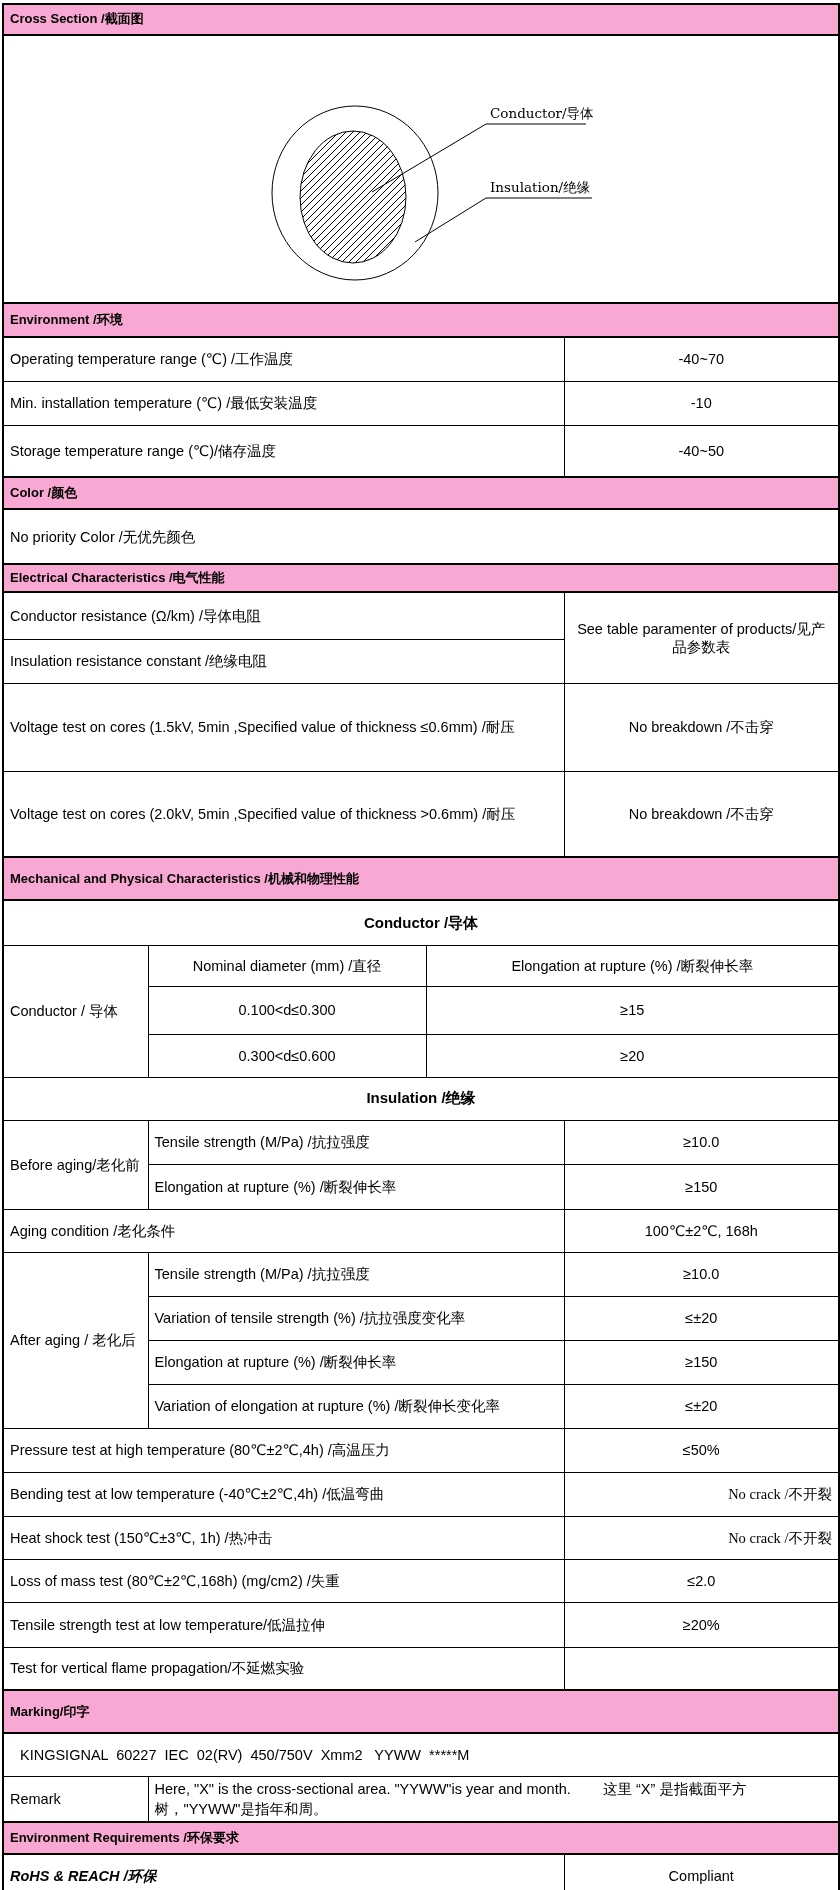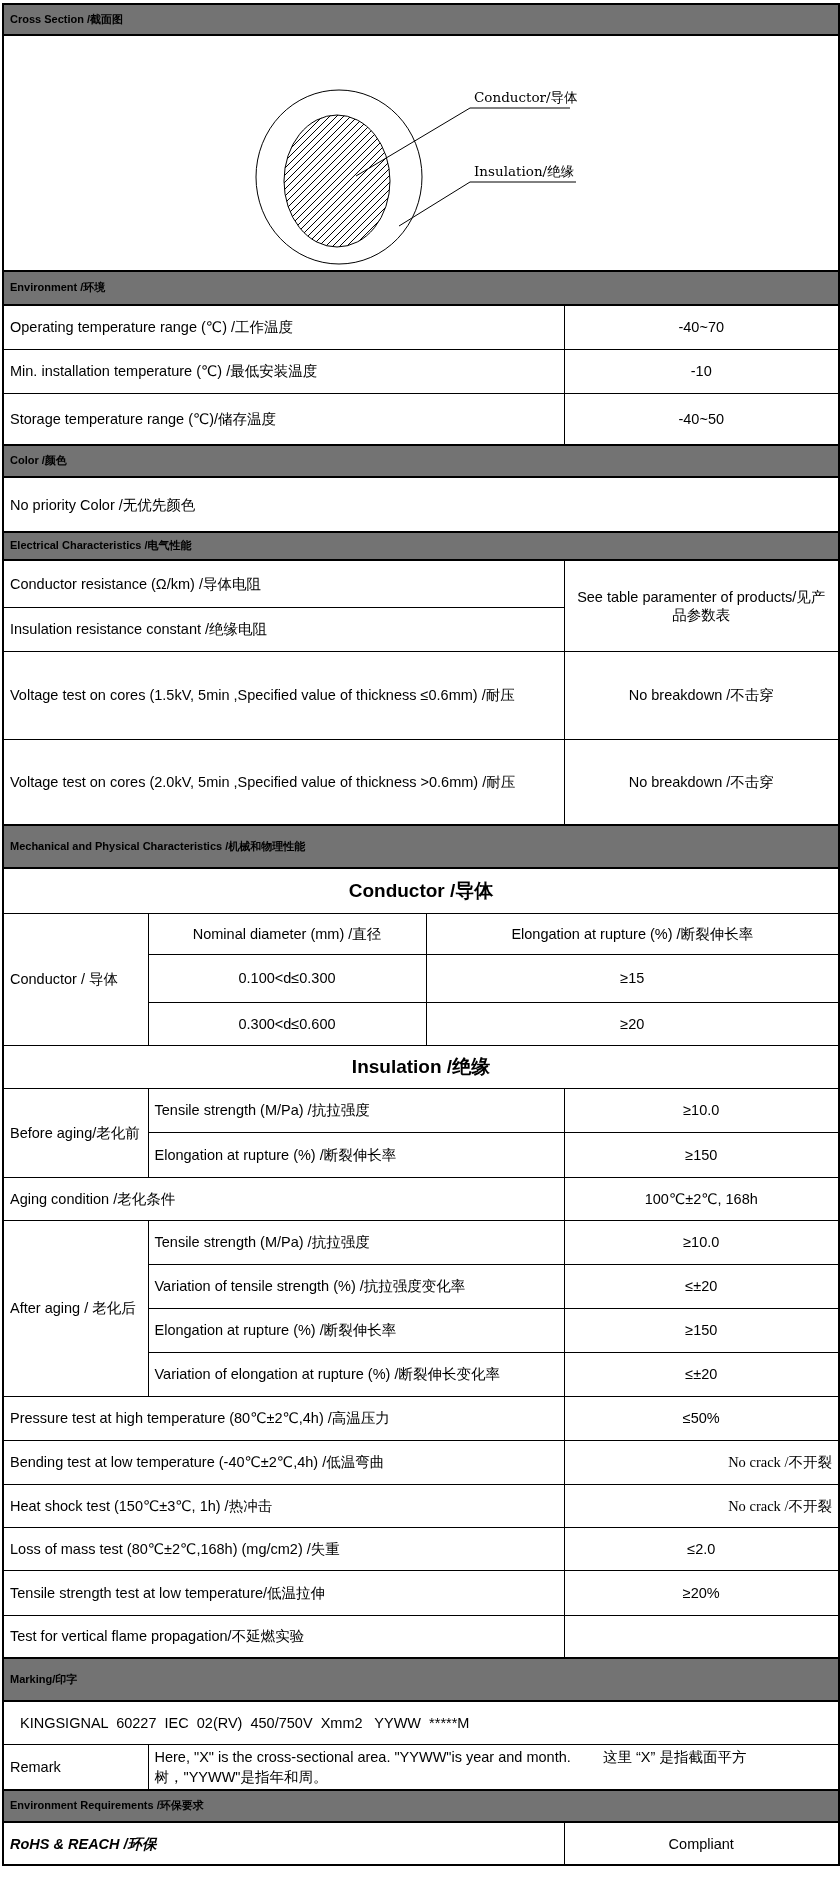--- a/index.html
+++ b/index.html
@@ -1,28 +1,28 @@
 <!DOCTYPE html>
 <html><head>
 <meta charset="utf-8">
 <style>
   html,body { margin:0; padding:0; background:#ffffff; }
   body { font-family:"Liberation Sans","DejaVu Sans",sans-serif; color:#000; }
   .sheet { width:840px; padding:3px 0 0 2px; box-sizing:border-box; }
   table.spec { border-collapse:collapse; table-layout:fixed; width:836px; border:2px solid #000; }
   td { border:1px solid #000; vertical-align:middle; font-size:14.5px; padding:2px 6px; overflow:hidden; line-height:1.25; }
-  td.hdr { background:#737373; font-weight:bold; font-size:11px; border-top:2px solid #000; border-bottom:2px solid #000; padding-left:6px; }
-  td.subhdr { text-align:center; font-weight:bold; font-size:19px; }
+  td.hdr { background:#f9a8d4; font-weight:bold; font-size:13px; border-top:2px solid #000; border-bottom:2px solid #000; padding-left:6px; }
+  td.subhdr { text-align:center; font-weight:bold; font-size:15px; }
   td.lbl { text-align:left; }
   td.val { text-align:center; }
   td.val-left { text-align:right;font-family:Liberation Serif, serif; }
   td.bold { font-weight:bold;font-style:italic; }
   td.code { white-space:pre;padding-left:16px; }
   td.remark { white-space:pre-wrap; line-height:1.4; }
-  td.diagram-cell { padding:0; }
+  td.diagram-cell { padding:16px; }
   .diag-label { font-family:"DejaVu Serif","Liberation Serif",serif; font-size:13.5px; }
 </style>
 </head>
 <body>
 
 <div class="sheet">
 <table class="spec">
   <colgroup>
     <col style="width:145px">
         <col style="width:278px">

